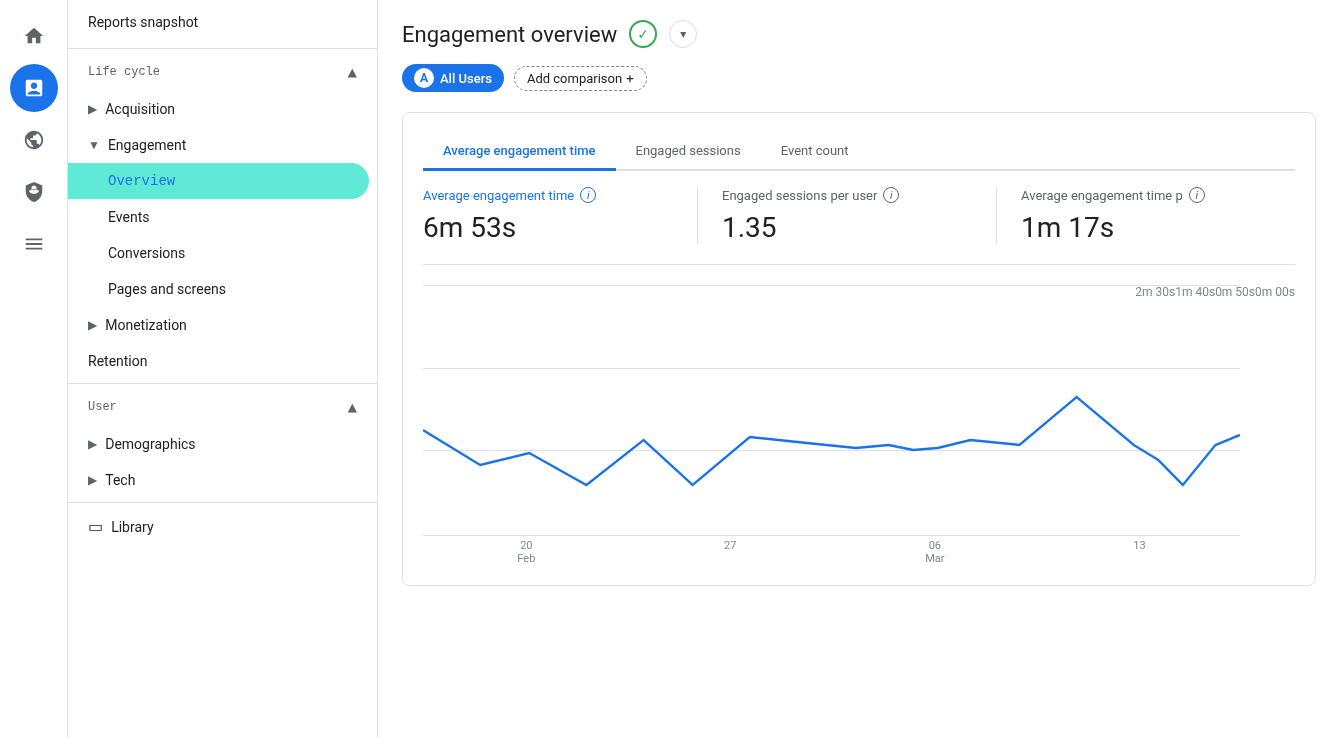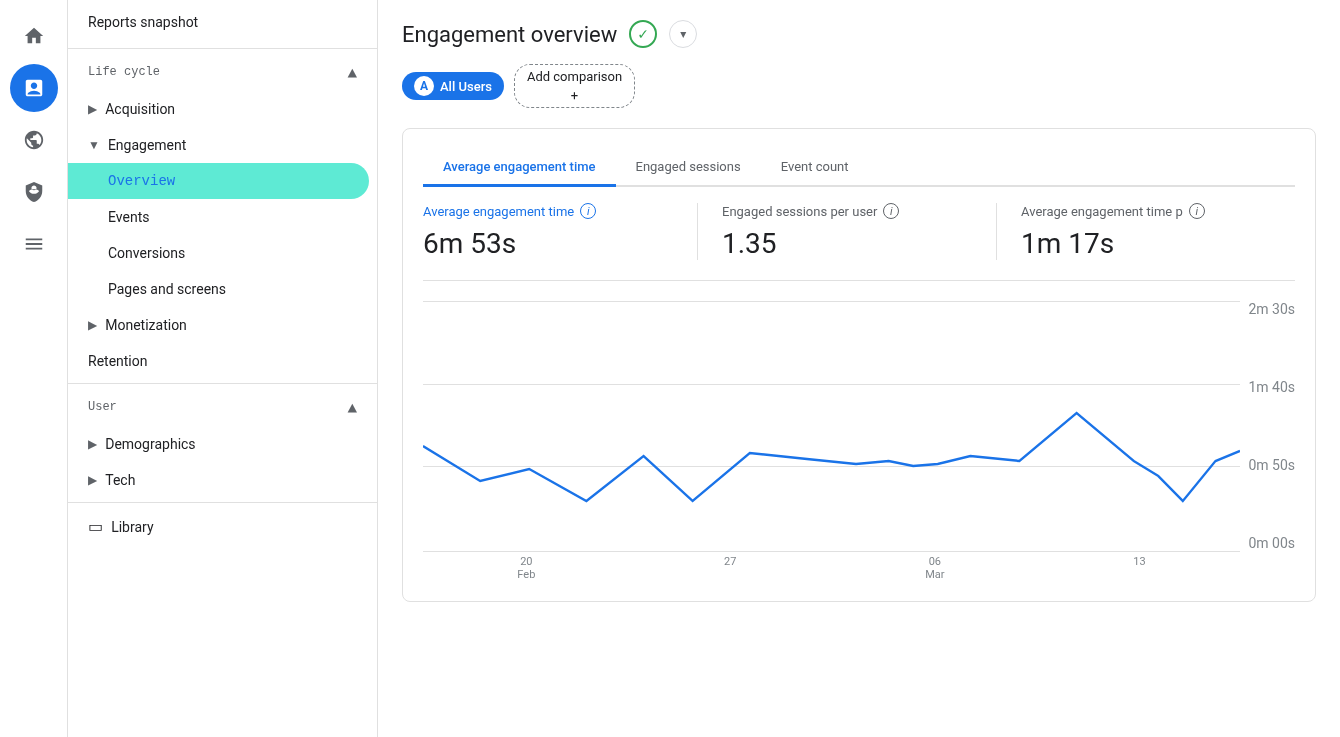--- a/index.html
+++ b/index.html
@@ -168,21 +168,20 @@
     .add-comparison-btn {
       display: flex;
       align-items: center;
       gap: 4px;
       border: 1px dashed #80868b;
       border-radius: 16px;
       padding: 4px 12px;
       cursor: pointer;
       color: #202124;
       font-size: 13px;
-      flex-direction: column;
     }
 
     
     .stats-card {
       border: 1px solid #e0e0e0;
       border-radius: 8px;
       padding: 20px;
       margin-bottom: 16px;
     }
 
@@ -231,23 +230,23 @@
     .chart-area {
       position: relative;
       height: 280px;
     }
     .chart-y-labels {
       position: absolute;
       right: 0;
       top: 0;
       bottom: 30px;
       display: flex;
-      flex-direction: column;
+      flex-direction: row;
       justify-content: space-between;
-      font-size: 14px;
+      font-size: 12px;
       color: #80868b;
       text-align: right;
     }
     .chart-grid {
       position: absolute;
       left: 0;
       right: 55px;
       top: 0;
       bottom: 30px;
     }

